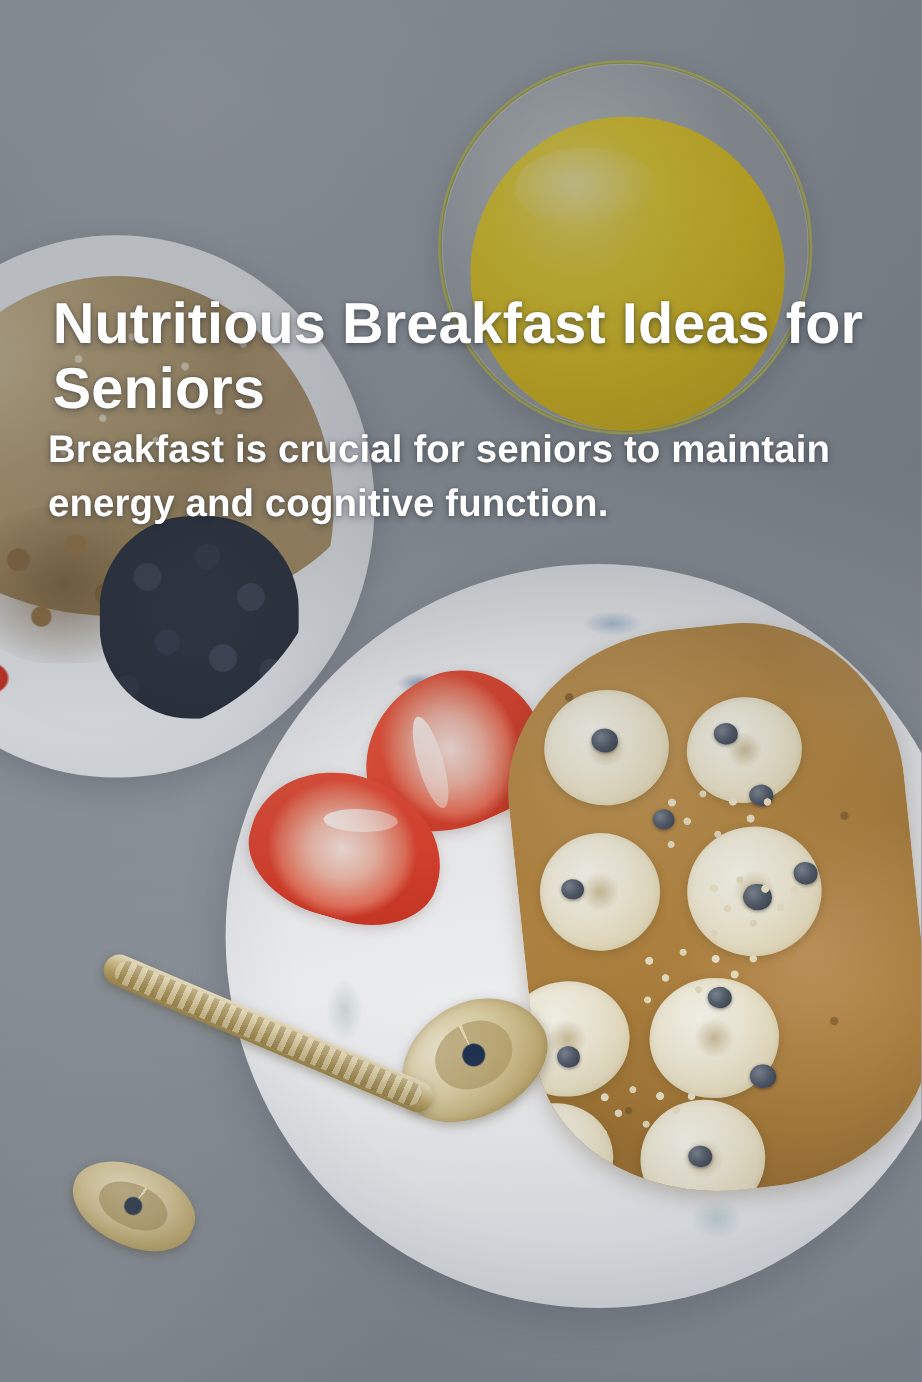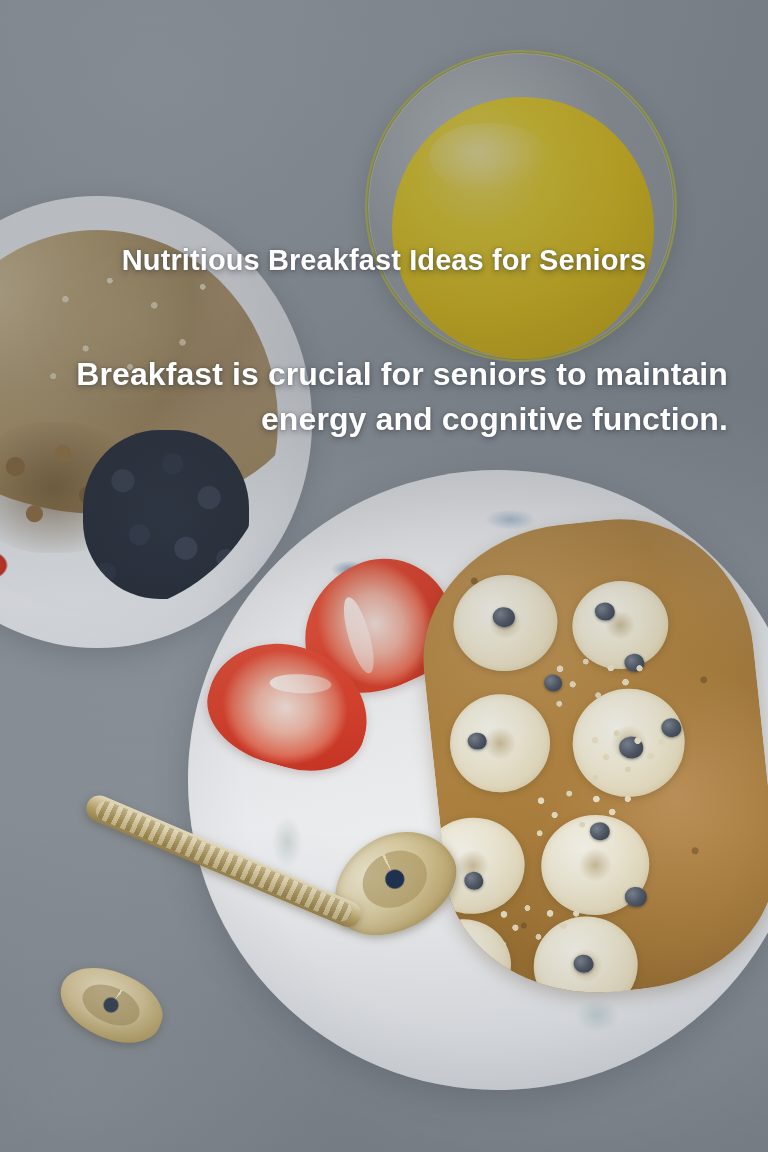--- a/index.html
+++ b/index.html
@@ -300,29 +300,29 @@
     background:
       linear-gradient(180deg, rgba(55,62,72,.30) 0%, rgba(55,62,72,.34) 34%, rgba(55,62,72,.16) 52%, rgba(55,62,72,.08) 72%, rgba(55,62,72,.22) 100%);
     pointer-events:none;
   }
 
   
   .text-layer{ position:absolute; inset:0; }
 
   .title{
     position:absolute; left:44px; top:244px; width:680px;
-    text-align:center;
+    text-align:left;
     color:#ffffff;
-    font-size:29px; font-weight:bold; line-height:1.12;
+    font-size:48px; font-weight:bold; line-height:1.12;
     letter-spacing:.1px;
     text-shadow:0 2px 6px rgba(30,36,46,.45), 0 0 2px rgba(30,36,46,.35);
   }
   .subtitle{
     position:absolute; left:40px; top:352px; width:688px;
-    text-align:right;
+    text-align:left;
     color:#ffffff;
     font-size:32px; font-weight:bold; line-height:1.42;
     letter-spacing:.1px;
     text-shadow:0 2px 6px rgba(30,36,46,.45), 0 0 2px rgba(30,36,46,.35);
   }
   .footer{
     position:absolute; left:0; top:1032px; width:768px;
     text-align:center;
     color:#ffffff;
     font-size:32px; font-weight:bold; letter-spacing:.2px;

